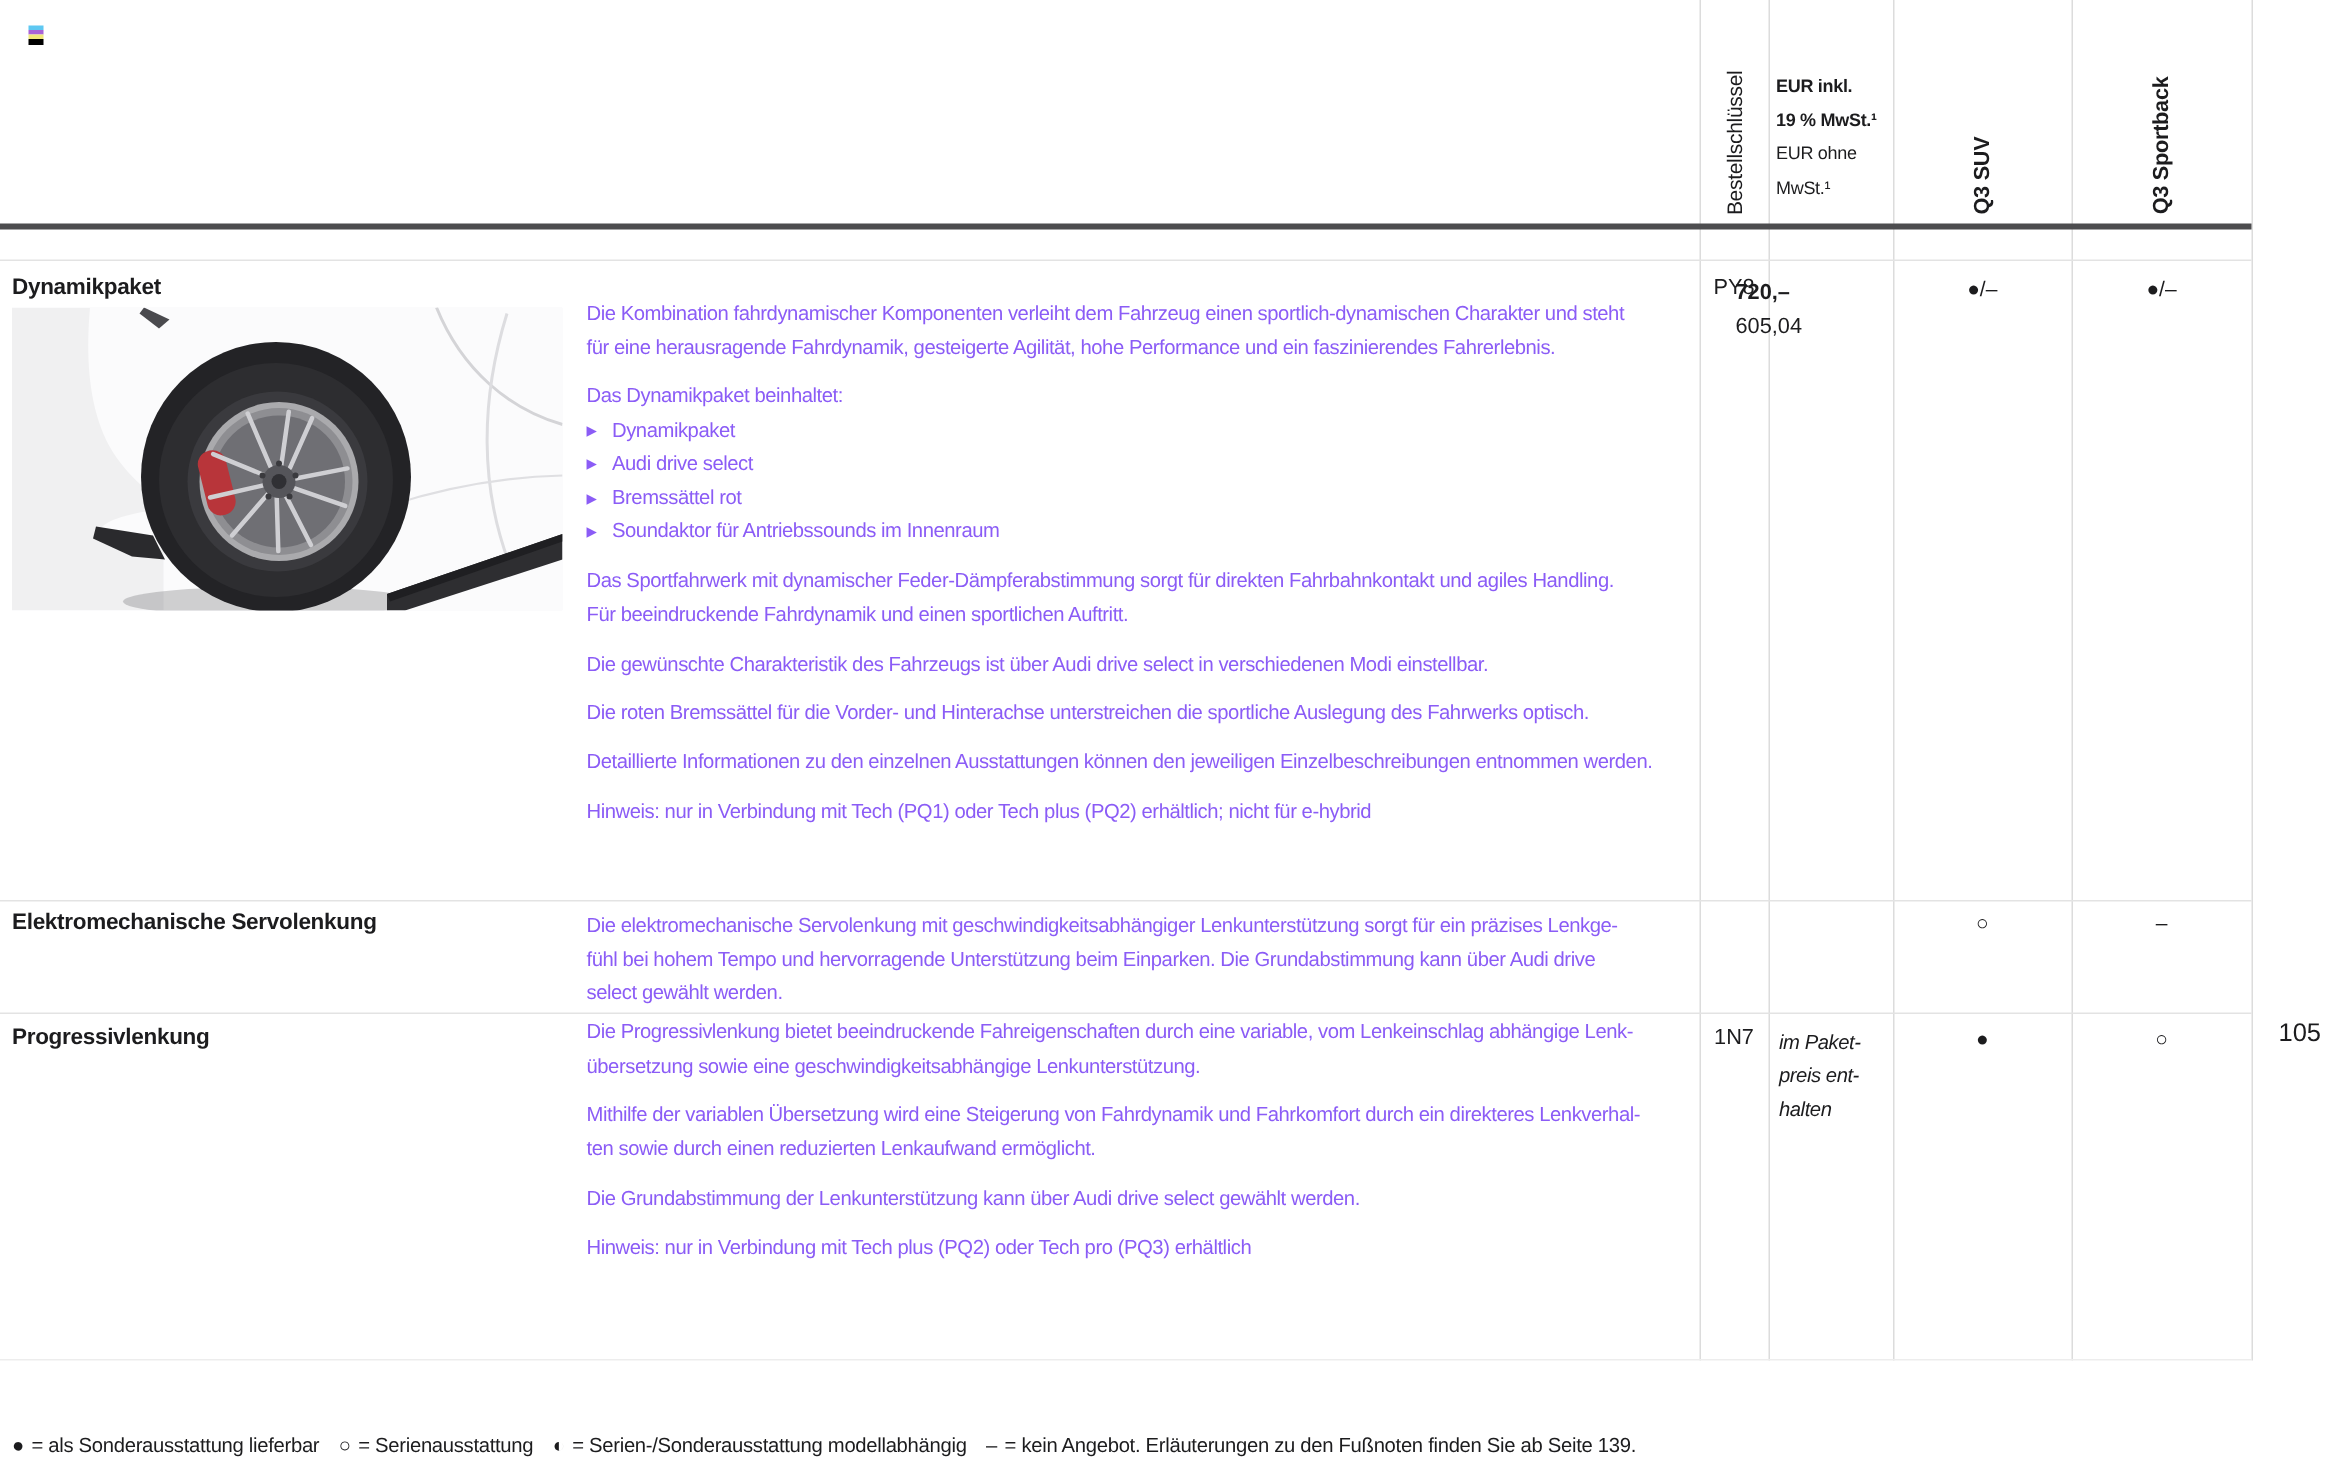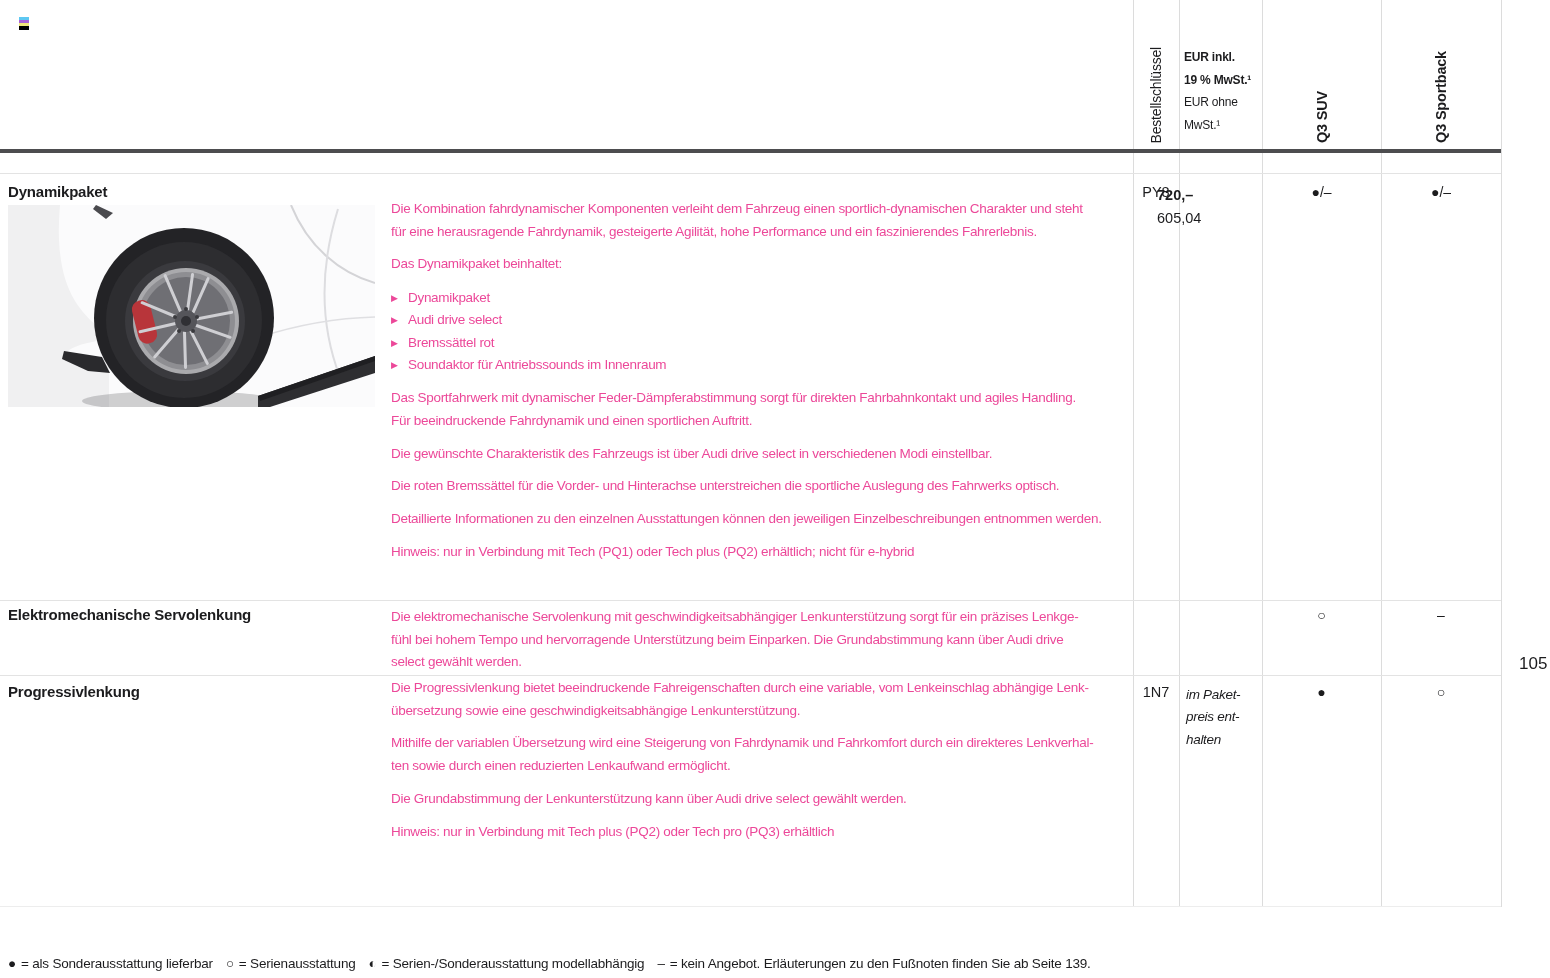--- a/index.html
+++ b/index.html
@@ -24,37 +24,37 @@
 
   
   .vcell { position: absolute; top: 0; height: 143px; display: flex; align-items: flex-end; justify-content: center; }
   .vcell span { writing-mode: vertical-rl; transform: rotate(180deg); font-size: 14px; letter-spacing: -0.2px; }
   .vcell.bold span { font-weight: bold; font-size: 14.5px; }
   .price-head { position: absolute; left: 1184px; top: 46px; font-size: 12px; line-height: 22.5px; letter-spacing: -0.2px; }
   .price-head .b { font-weight: bold; }
 
   
   .row-title { position: absolute; left: 8px; font-weight: bold; font-size: 15px; letter-spacing: -0.2px; }
-  .bt { font-size: 13.5px; letter-spacing: -0.3px; line-height: 22.7px; color: #ec4899; }
+  .bt { font-size: 13.5px; letter-spacing: -0.3px; line-height: 22.7px; color: #8b5cf6; }
   .textcol { position: absolute; left: 391px; width: 745px; }
   .textcol p { margin: 0 0 10px 0; white-space: pre-line; }
   .list { margin: 0 0 11px 0; }
   .li { display: flex; line-height: 22.3px; }
   .li .marker { width: 17px; font-size: 9px; line-height: 22.3px; flex: 0 0 17px; }
 
   
   .c-code { position: absolute; left: 1133px; width: 46px; text-align: center; font-size: 14.5px; }
   .c-price { position: absolute; left: 1157px; width: 71px; text-align: left; font-size: 14.5px; line-height: 22.5px; }
   .c-price .gross { font-weight: bold; }
   .c-note { position: absolute; left: 1186px; width: 72px; font-size: 13.5px; letter-spacing: -0.3px; line-height: 22.4px; white-space: pre-line; font-style: italic; }
   .c-av { position: absolute; text-align: center; font-size: 14px; }
   .c-av.col3 { left: 1262px; width: 119px; }
   .c-av.col4 { left: 1381px; width: 120px; }
 
-  .pagenum { position: absolute; left: 1519px; top: 654px; font-size: 17px; }
+  .pagenum { position: absolute; left: 1519px; top: 679px; font-size: 17px; }
 
   
   .footer { position: absolute; left: 8px; top: 956px; display: flex; gap: 13px; font-size: 13.5px; letter-spacing: -0.2px; }
   .legend-item { display: flex; gap: 5px; white-space: nowrap; }
 
   
   .pic { position: absolute; left: 8px; top: 205px; width: 367px; height: 202px; }
 </style>
 </head>
 <body>
@@ -144,21 +144,21 @@
 
   <path d="M56,146 L94,152 L102,168 L80,166 L54,154 Z" fill="#2a2a2d"></path>
 
   <path d="M250,191 L367,151 L367,168 L262,202 L250,202 Z" fill="#2e2e31"></path>
   <path d="M250,191 L367,151 L367,156 L252,196 Z" fill="#1f1f22"></path>
 </svg>
 
 <div class="textcol bt" style="top:198px">
   <p>Die Kombination fahrdynamischer Komponenten verleiht dem Fahrzeug einen sportlich-dynamischen Charakter und steht
 für eine herausragende Fahrdynamik, gesteigerte Agilität, hohe Performance und ein faszinierendes Fahrerlebnis.</p>
-  <p style="margin-bottom:11px">Das Dynamikpaket beinhaltet:</p>
+  <p style="margin-bottom:0">Das Dynamikpaket beinhaltet:</p>
   <div class="list">
     <div class="li">
         <span class="marker">▶</span>
         <span>Dynamikpaket</span>
       </div>
     <div class="li">
         <span class="marker">▶</span>
         <span>Audi drive select</span>
       </div>
     <div class="li">

